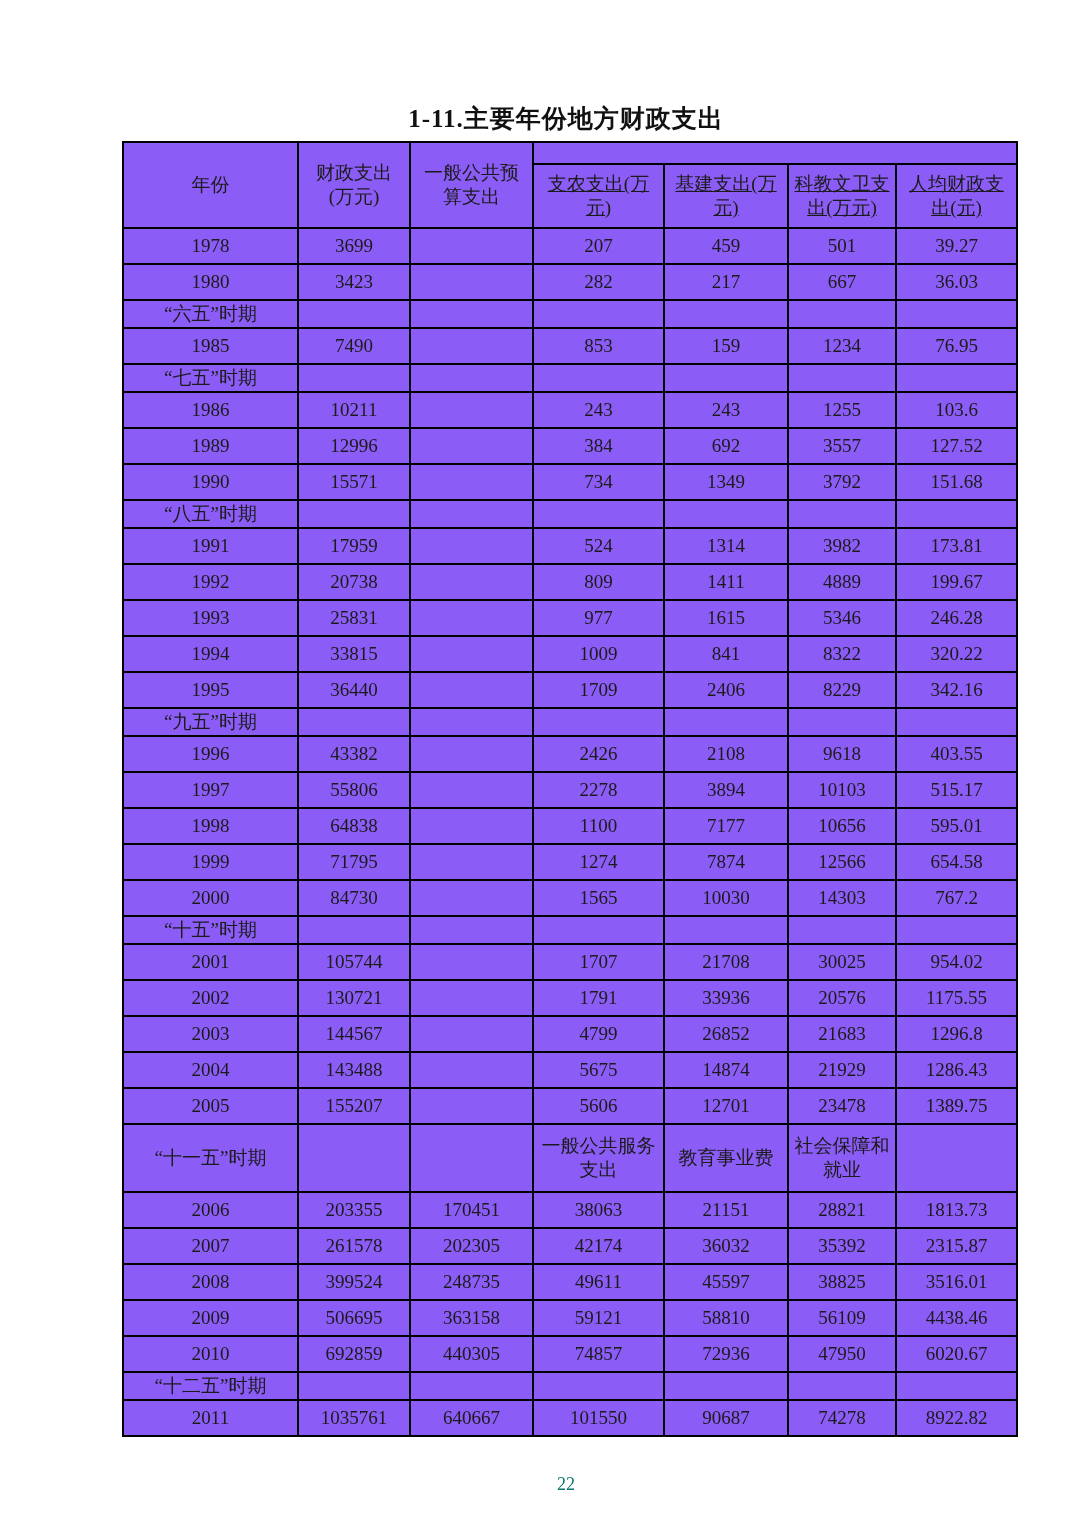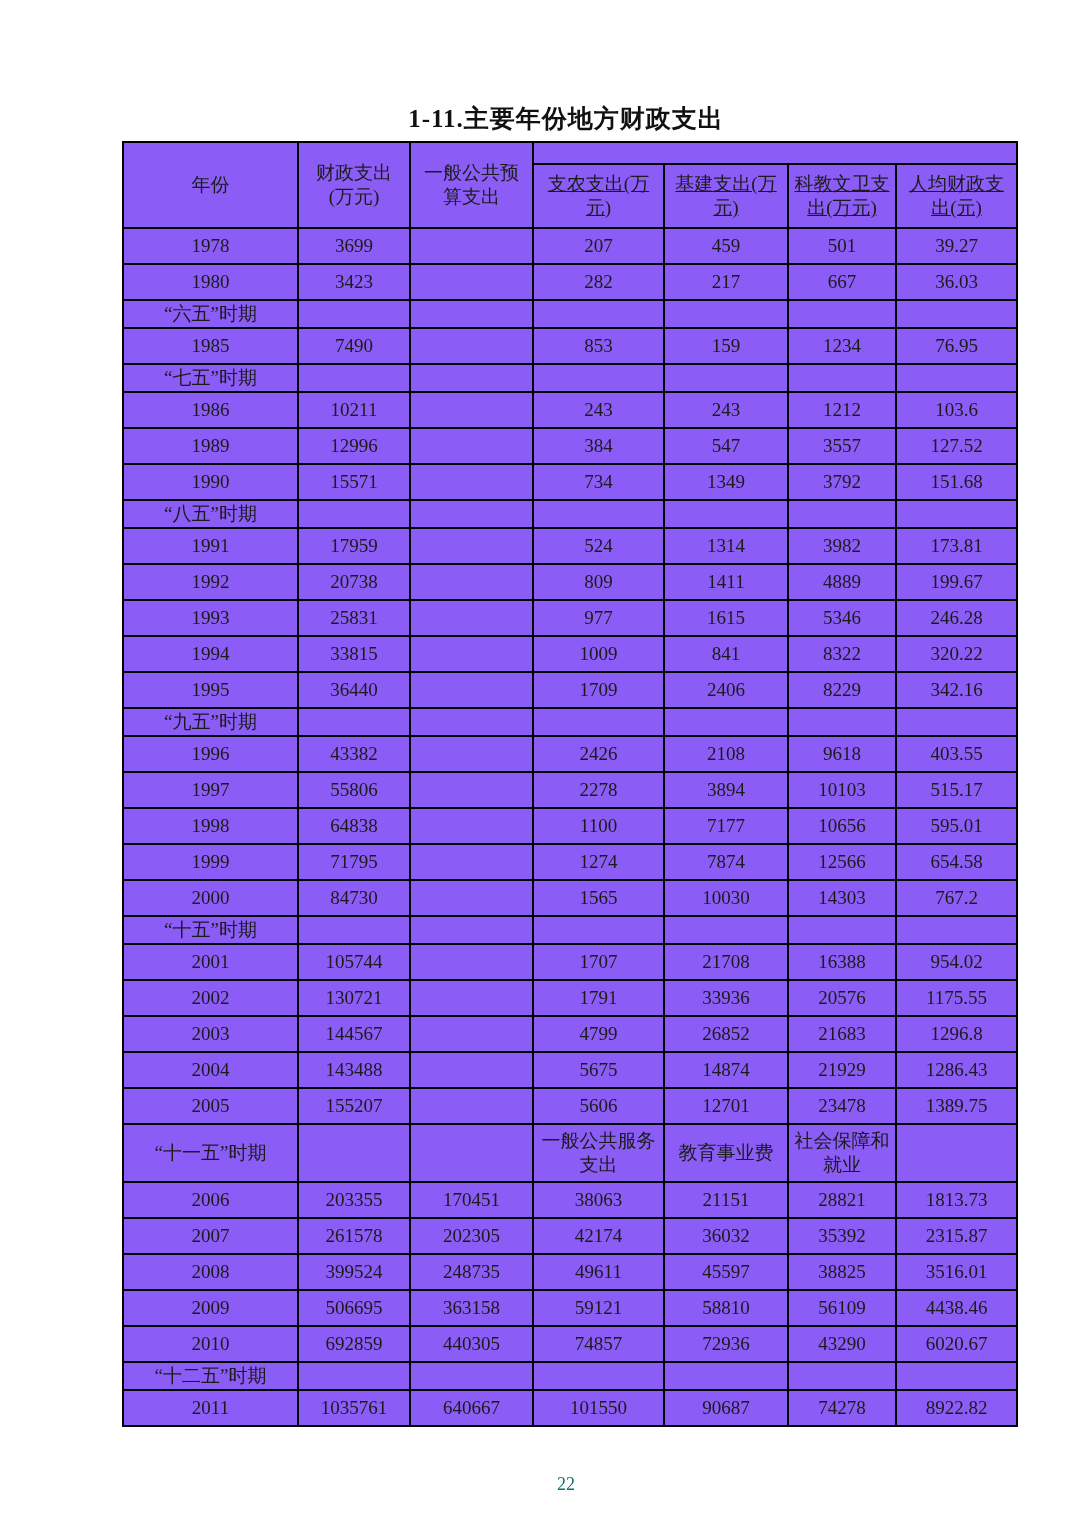--- a/index.html
+++ b/index.html
@@ -48,21 +48,21 @@
     text-align: center;
     vertical-align: middle;
     white-space: pre-line;
     overflow: hidden;
     line-height: 1.25;
   }
   tr.hdr-strip-row { height: 22px; }
   tr.hdr-main-row  { height: 64px; text-decoration: underline; }
   tr.row-year      { height: 36px; }
   tr.row-period    { height: 28px; padding-left: 24px; }
-  tr.row-subheader { height: 58px; }
+  tr.row-subheader { height: 68px; }
   td.cell-period-label {
     text-align: left;
     padding-left: 13px;
   }
   .pageno {
     position: absolute;
     top: 1474px;
     left: 0;
     width: 100%;
     text-align: center;
@@ -152,29 +152,29 @@
           <td></td>
           <td></td>
           <td></td>
         </tr>
         <tr class="row-year">
           <td>1986</td>
           <td>10211</td>
           <td></td>
           <td>243</td>
           <td>243</td>
-          <td>1212</td>
+          <td>1255</td>
           <td>103.6</td>
         </tr>
         <tr class="row-year">
           <td>1989</td>
           <td>12996</td>
           <td></td>
           <td>384</td>
-          <td>547</td>
+          <td>692</td>
           <td>3557</td>
           <td>127.52</td>
         </tr>
         <tr class="row-year">
           <td>1990</td>
           <td>15571</td>
           <td></td>
           <td>734</td>
           <td>1349</td>
           <td>3792</td>
@@ -296,21 +296,21 @@
           <td></td>
           <td></td>
           <td></td>
         </tr>
         <tr class="row-year">
           <td>2001</td>
           <td>105744</td>
           <td></td>
           <td>1707</td>
           <td>21708</td>
-          <td>16388</td>
+          <td>30025</td>
           <td>954.02</td>
         </tr>
         <tr class="row-year">
           <td>2002</td>
           <td>130721</td>
           <td></td>
           <td>1791</td>
           <td>33936</td>
           <td>20576</td>
           <td>1175.55</td>
@@ -388,21 +388,21 @@
           <td>58810</td>
           <td>56109</td>
           <td>4438.46</td>
         </tr>
         <tr class="row-year">
           <td>2010</td>
           <td>692859</td>
           <td>440305</td>
           <td>74857</td>
           <td>72936</td>
-          <td>43290</td>
+          <td>47950</td>
           <td>6020.67</td>
         </tr>
         <tr class="row-period">
           <td class="cell-period-label">“十二五”时期</td>
           <td></td>
           <td></td>
           <td></td>
           <td></td>
           <td></td>
           <td></td>

